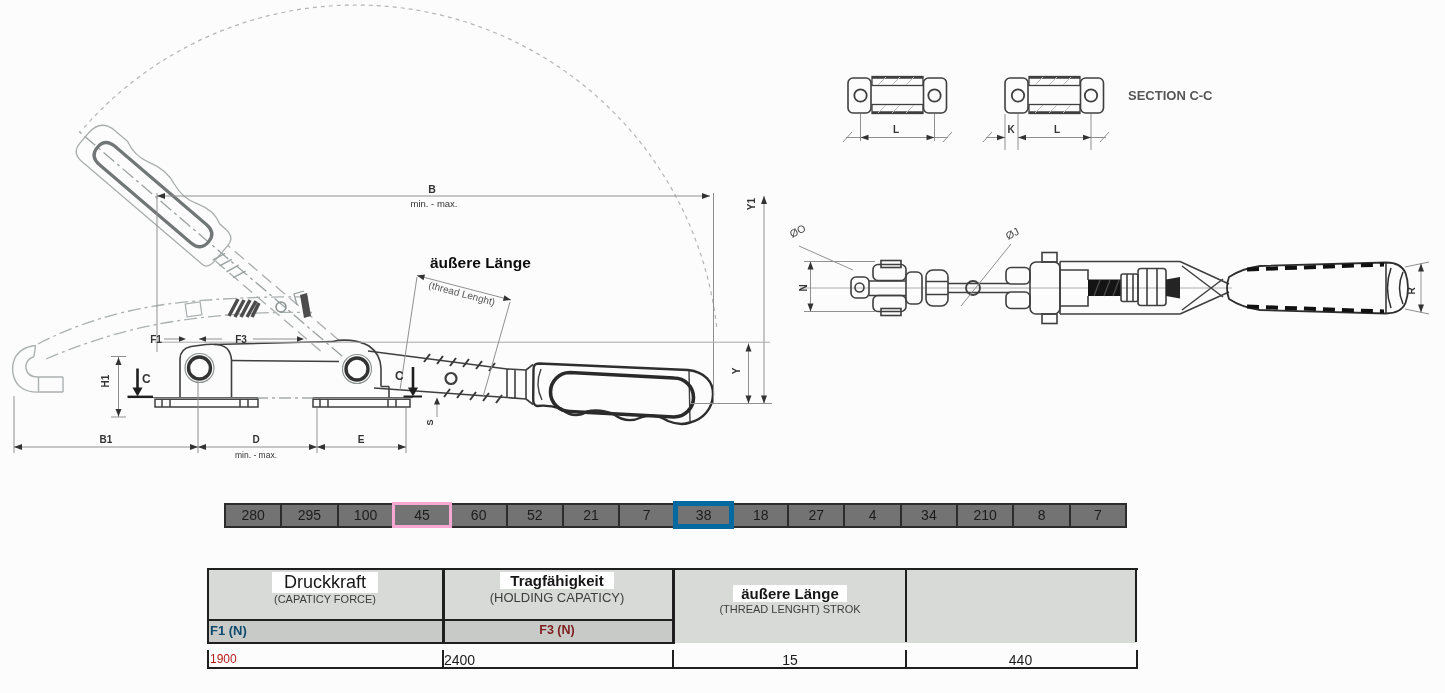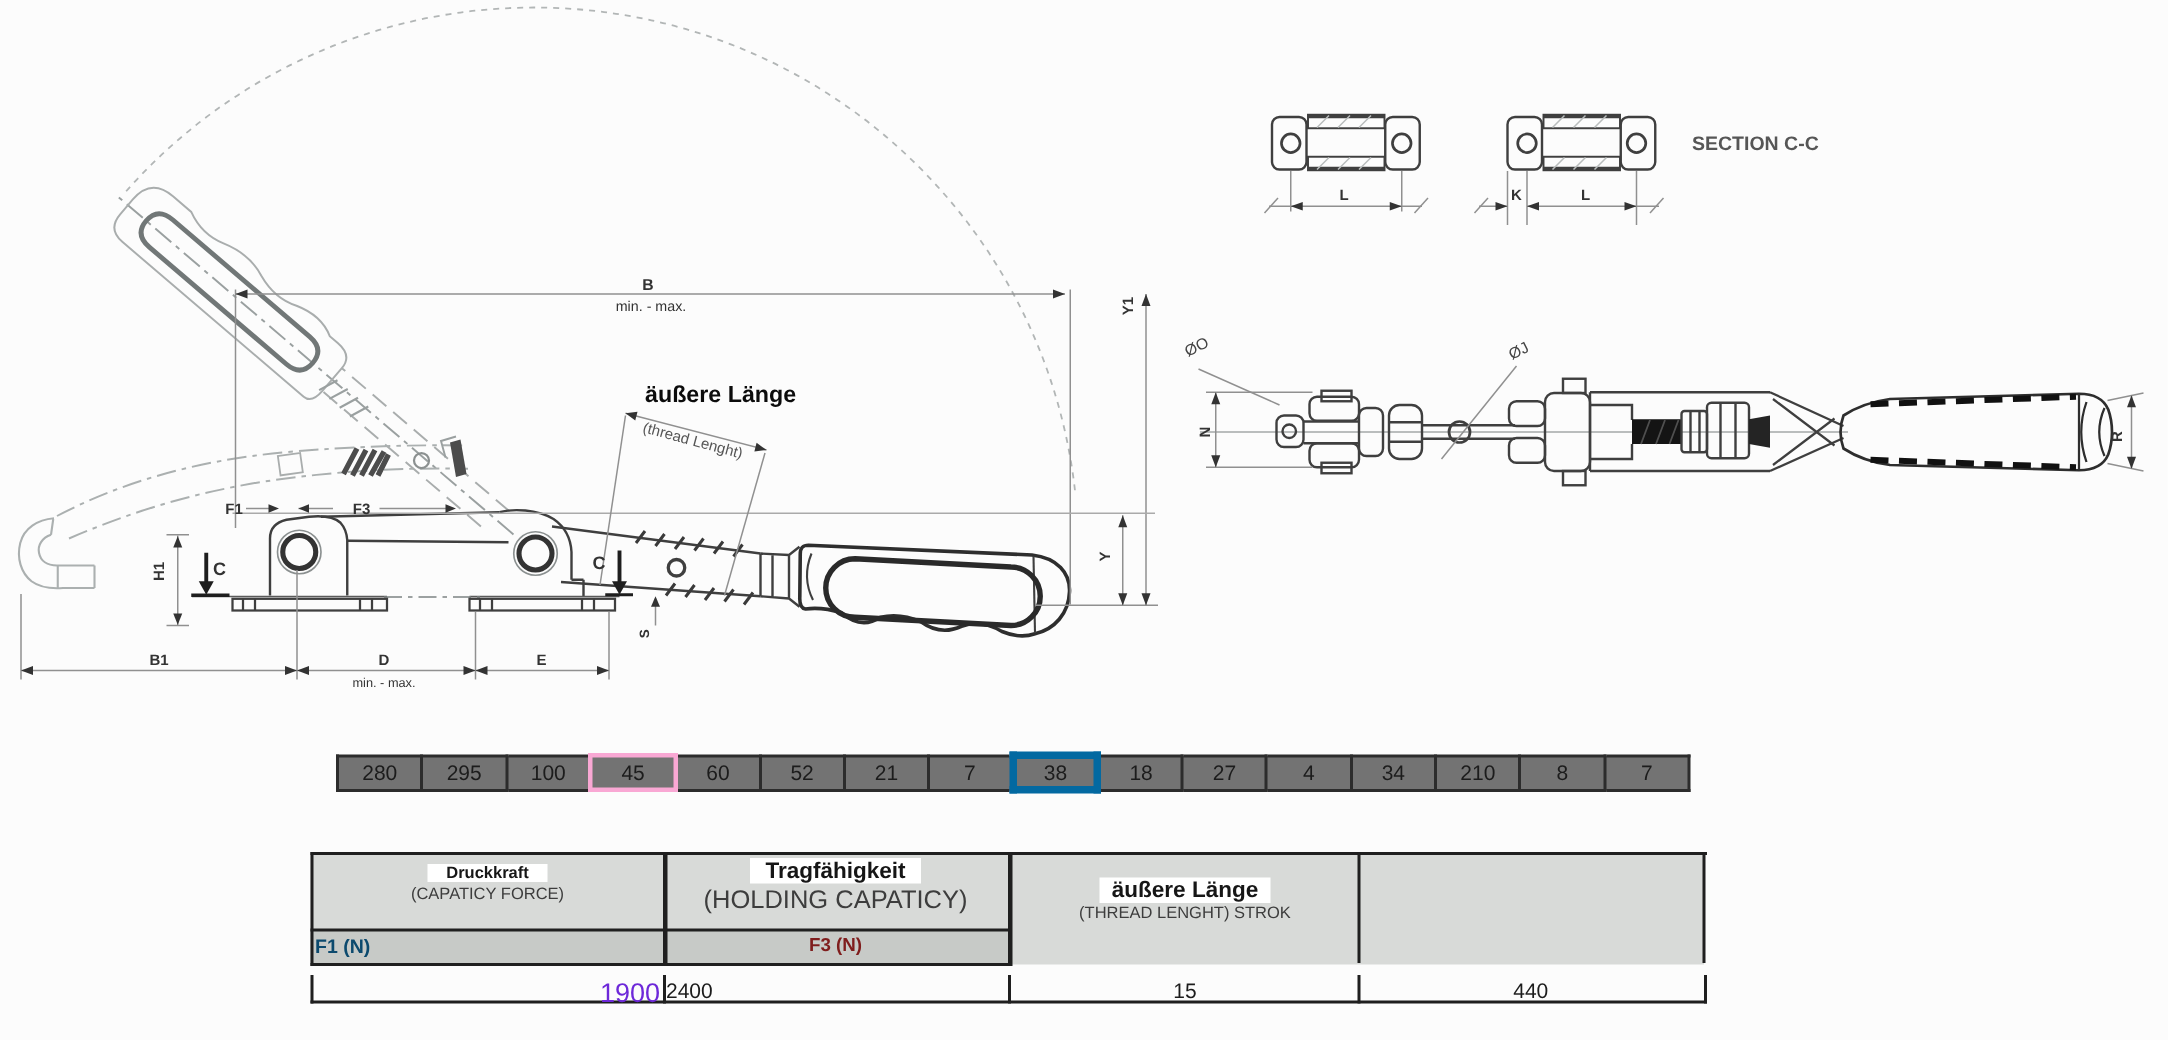--- a/index.html
+++ b/index.html
@@ -403,40 +403,40 @@
 
   <div class="abs" style="left:0;top:82px;width:1.5px;height:19px;background:#1f1f1f"></div>
   <div class="abs" style="left:235px;top:82px;width:1.5px;height:19px;background:#1f1f1f"></div>
   <div class="abs" style="left:465px;top:82px;width:1.5px;height:19px;background:#1f1f1f"></div>
   <div class="abs" style="left:698px;top:82px;width:1.5px;height:19px;background:#1f1f1f"></div>
   <div class="abs" style="left:929px;top:82px;width:1.5px;height:19px;background:#1f1f1f"></div>
 
   <div class="abs" style="left:0;top:99px;width:931px;height:2px;background:#1f1f1f"></div>
 
   <div class="abs" style="left:3px;top:4px;width:230px;text-align:center;color:#161616">
-    <div style="display:inline-block;background:#ffffff;padding:0 12px;font-weight:bold;font-size:11px">Druckkraft</div>
+    <div style="display:inline-block;background:#ffffff;padding:0 12px;font-weight:normal;font-size:18px">Druckkraft</div>
     <div style="font-size:11px;color:#3d3d3d;margin-top:0px">(CAPATICY FORCE)</div>
   </div>
 
   <div class="abs" style="left:237px;top:4px;width:226px;text-align:center;color:#161616">
     <div style="display:inline-block;background:#ffffff;padding:0 10px;font-weight:bold;font-size:15px">Tragfähigkeit</div>
-    <div style="font-size:17px;color:#3d3d3d;margin-top:0px">(HOLDING CAPATICY)</div>
+    <div style="font-size:13px;color:#3d3d3d;margin-top:0px">(HOLDING CAPATICY)</div>
   </div>
 
   <div class="abs" style="left:469px;top:17px;width:228px;text-align:center;color:#161616">
     <div style="display:inline-block;background:#ffffff;padding:0 8px;font-weight:bold;font-size:15px">äußere Länge</div>
     <div style="font-size:11px;color:#3d3d3d;margin-top:0px">(THREAD LENGHT) STROK</div>
   </div>
 
 
   <div class="abs" style="left:3px;top:55px;width:230px;text-align:left;font-weight:bold;font-size:13px;color:#0c4a6e">F1 (N)</div>
 
   <div class="abs" style="left:237px;top:55px;width:226px;text-align:center;font-weight:bold;font-size:12.5px;color:#7f1d1d">F3 (N)</div>
 
-  <div class="abs" style="left:3px;top:84px;width:230px;text-align:right;font-size:18px;color:#6d28d9">1900</div>
+  <div class="abs" style="left:3px;top:84px;width:230px;text-align:left;font-size:12px;color:#b91c1c">1900</div>
 
   <div class="abs" style="left:237px;top:84px;width:226px;font-size:14px;color:#1c1c1c">2400</div>
 
   <div class="abs" style="left:469px;top:84px;width:228px;text-align:center;font-size:14px;color:#1c1c1c">15</div>
 
   <div class="abs" style="left:700px;top:84px;width:227px;text-align:center;font-size:14px;color:#1c1c1c">440</div>
 </div>
 </div>
 
 </body></html>

